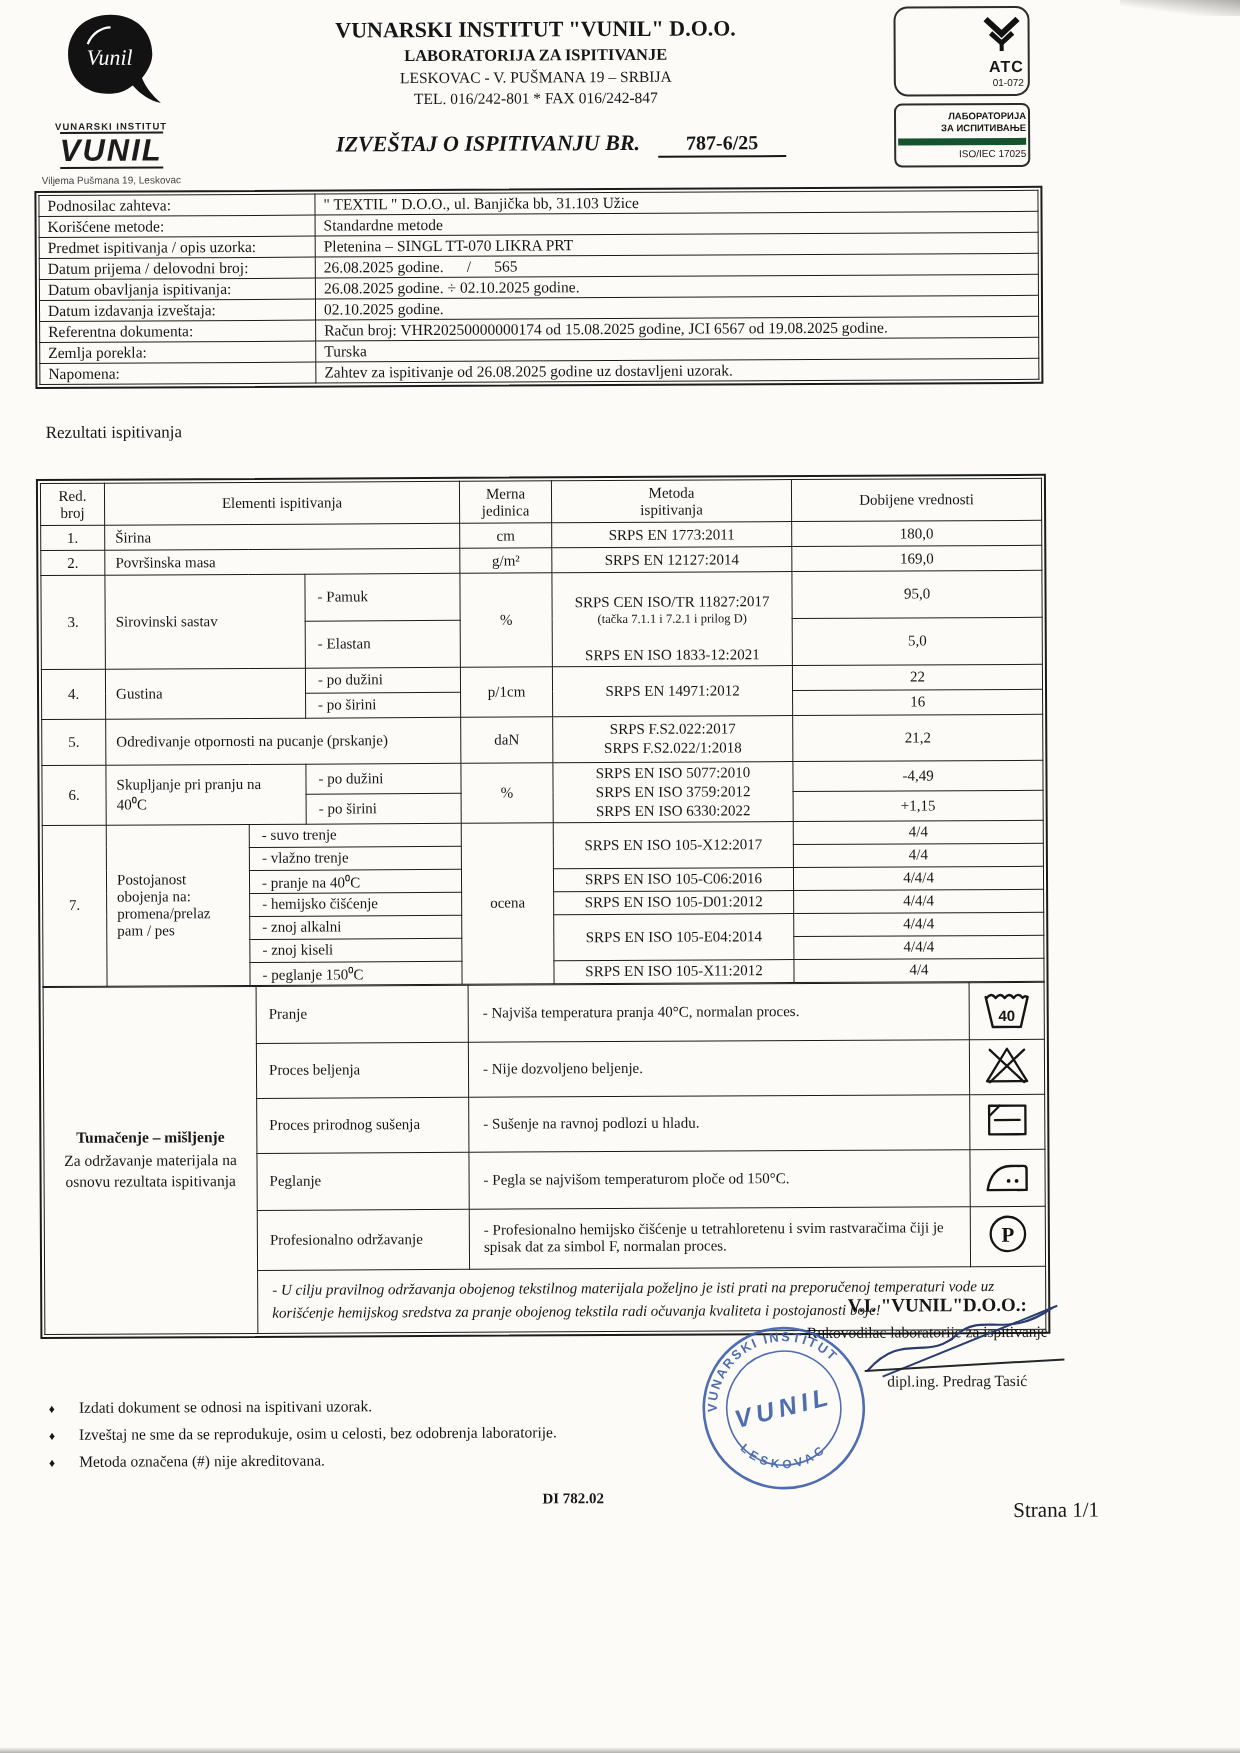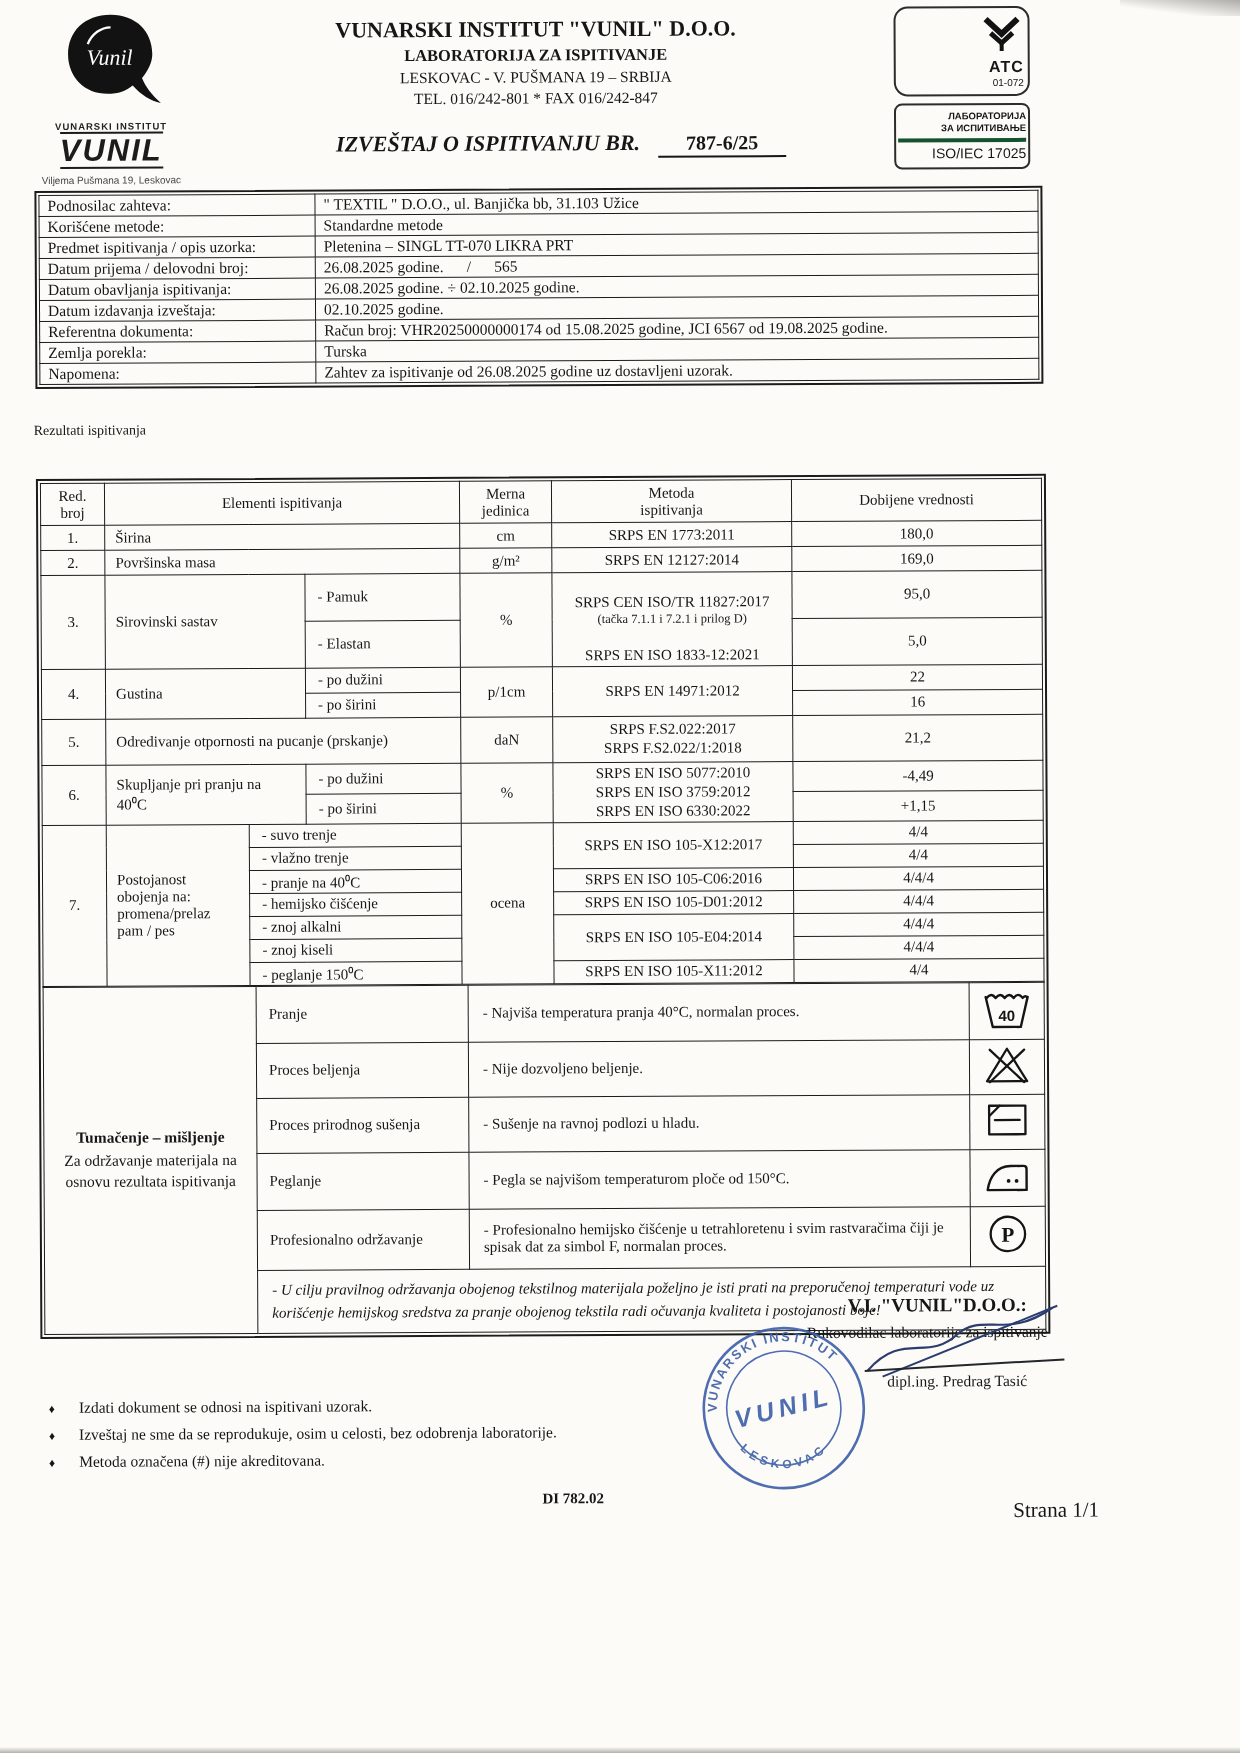--- a/index.html
+++ b/index.html
@@ -29,32 +29,32 @@
   .rt-title { font-size:22px; font-weight:bold; font-style:italic; }
   .rt-num { font-size:20px; font-weight:bold; border-bottom:2px solid #161616; padding:0 28px 2px 28px; margin-left:14px; }
 
   .badge { position:absolute; left:898px; top:8px; width:136px; text-align:right;
            font-family:Liberation Sans, sans-serif; }
   .badge-top { border:2px solid #2c2c2c; border-radius:14px; padding:8px 4px 6px 4px; }
   .atc { font-size:16px; font-weight:bold; margin-top:2px; letter-spacing:1px; }
   .atc-num { font-size:10px; margin-top:1px; }
   .badge-bottom { border:2px solid #2c2c2c; border-radius:8px; margin-top:7px; padding:5px 2px; }
   .badge-bottom div { font-size:9.5px; font-weight:bold; line-height:1.3; }
-  .badge-bottom .iso { font-size:14px; font-weight:normal; border-top:4px solid #14532d; margin-top:3px; padding-top:2px; }
+  .badge-bottom .iso { font-size:10px; font-weight:normal; border-top:7px solid #14532d; margin-top:3px; padding-top:2px; }
 
   
   .tbl-wrap { position:absolute; border:2px solid #1c1c1c; padding:2px; background:transparent; }
   .info-wrap { left:38px; top:188px; width:1008px; }
   table { border-collapse:collapse; width:100%; table-layout:fixed; }
   td { border:1.5px solid #1c1c1c; vertical-align:middle; }
 
   .info-table td { font-size:15.5px; padding:1px 8px; height:21px; white-space:pre-wrap; overflow:hidden; }
   .info-table .lbl { width:276px; }
 
-  .sec-title { position:absolute; left:36px; top:420px; font-size:14px; }
+  .sec-title { position:absolute; left:48px; top:420px; font-size:17px; }
 
   .res-wrap { left:38px; top:476px; width:1010px; }
   .rt td { font-size:15px; text-align:center; padding:1px 4px; }
   .rt .hd { font-size:15px; white-space:pre-line; height:42px; }
   .rt .el { text-align:left; padding-left:10px; white-space:pre-line; }
   .rt .sub { text-align:left; padding-left:12px; }
   .rt .meth { white-space:pre-line; line-height:1.25; }
   .rt .meth-sm { font-size:12.5px; display:block; }
   .h25 td{ height:25px; } .h26 td{ height:26px; } .h30 td{ height:30px; }
   .h46 td{ height:46px; } .h23 td{ height:23px; }

